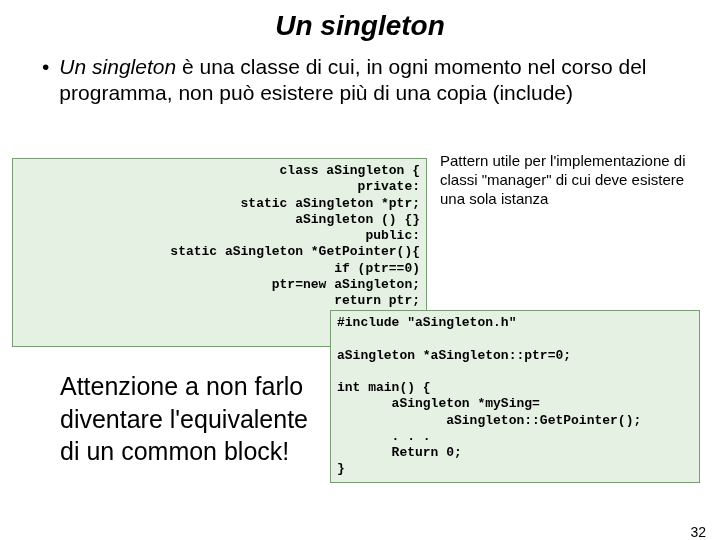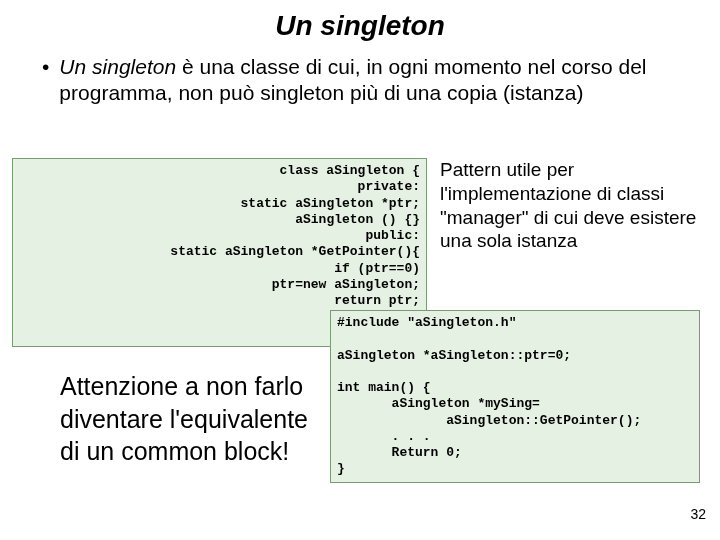--- a/index.html
+++ b/index.html
@@ -54,50 +54,50 @@
   }
   #box2 {
     position: absolute;
     left: 330px;
     top: 310px;
     width: 370px;
   }
   #pattern {
     position: absolute;
     left: 440px;
-    top: 158px;
+    top: 152px;
     width: 260px;
-    font-size: 19px;
+    font-size: 15px;
     line-height: 1.25;
   }
   #warning {
     position: absolute;
     left: 60px;
     top: 370px;
     width: 250px;
     font-size: 25px;
     line-height: 1.3;
   }
   #pagenum {
     position: absolute;
     right: 14px;
-    bottom: 18px;
+    bottom: 0;
     font-size: 14px;
   }
 </style>
 </head>
 <body>
 
 <div class="title">Un singleton</div>
 
 <div class="bullet-wrap">
   <div class="bullet-row">
     <span class="bullet-dot">•</span>
     <span>
-      <span class="em">Un singleton</span><span> è una classe di cui, in ogni momento nel corso del programma, non può singleton più di una copia (istanza)</span>
+      <span class="em">Un singleton</span><span> è una classe di cui, in ogni momento nel corso del programma, non può esistere più di una copia (include)</span>
     </span>
   </div>
 </div>
 
 <div id="box1" class="codebox">class aSingleton {
 private:
        static aSingleton *ptr;
        aSingleton () {}
 public:
        static aSingleton *GetPointer(){

